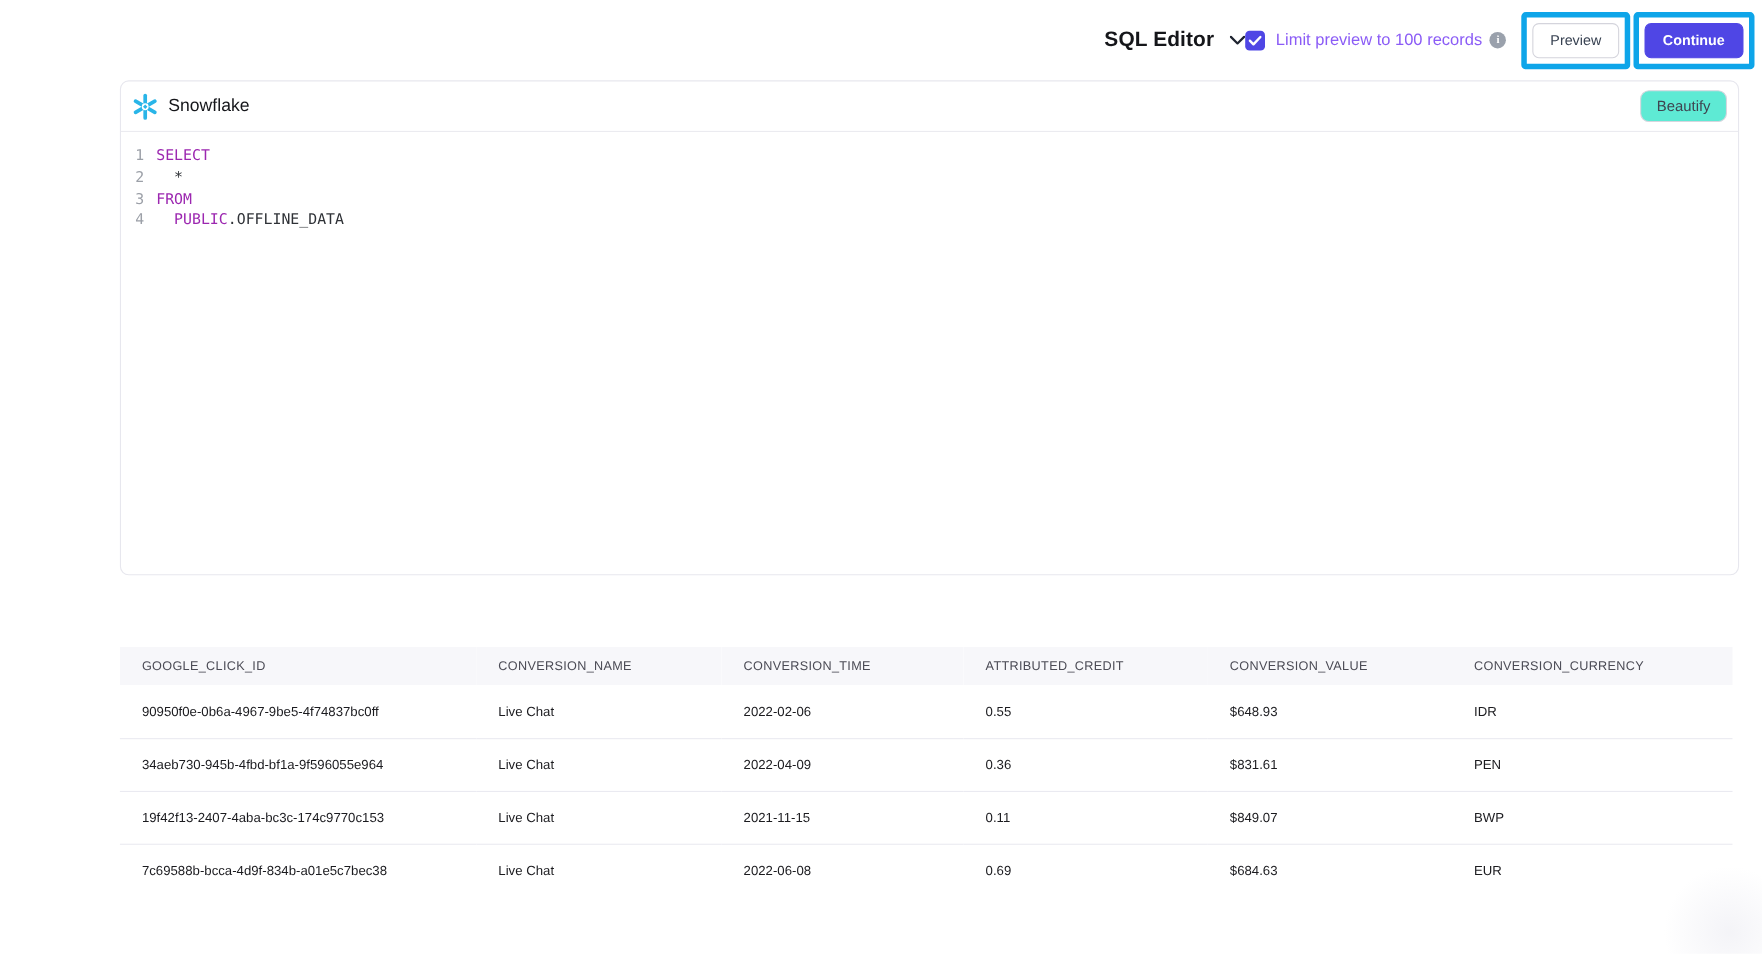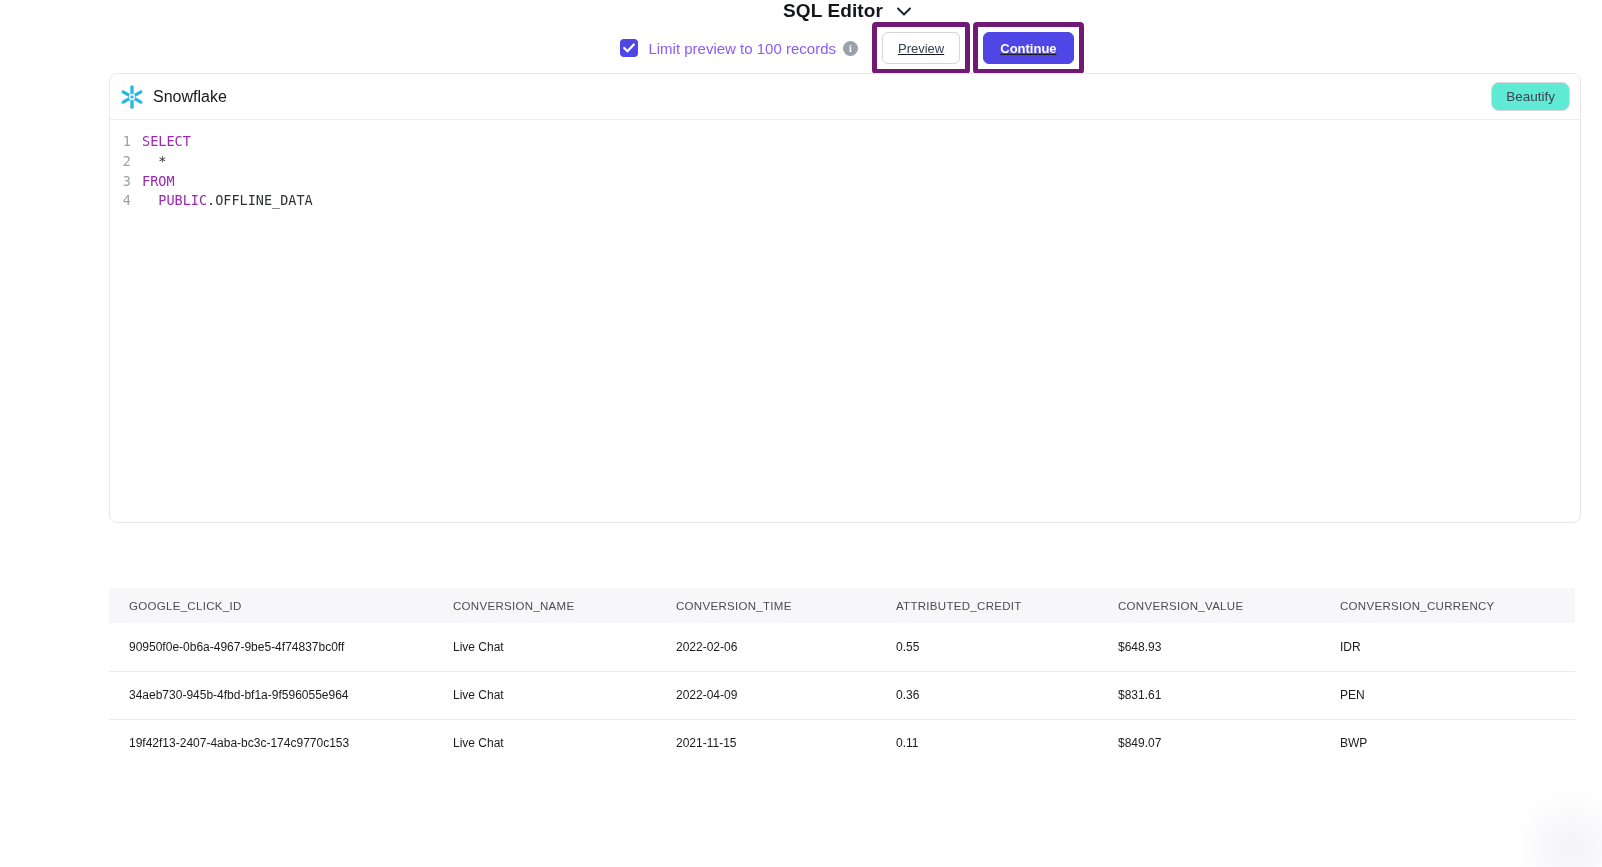--- a/index.html
+++ b/index.html
@@ -5,41 +5,41 @@
   * { margin:0; padding:0; box-sizing:border-box; }
   html,body { background:#ffffff; }
   body {
     width:1602px; height:867px; position:relative; overflow:hidden;
     font-family:"Liberation Sans", sans-serif; color:#1b1b1f;
   }
 
   
   .top-bar {
     position:absolute; left:109px; right:17px; top:0; height:73px;
-    display:flex; align-items:center; justify-content:space-between;flex-direction:column;
+    display:flex; align-items:center; justify-content:flex-end;
   }
   .title-group { display:flex; align-items:center; gap:14px; cursor:pointer; }
   .title-group h1 { font-size:19px; font-weight:600; color:#15161a; letter-spacing:.1px; }
 
   .controls { display:flex; align-items:center; }
   .limit { display:flex; align-items:center; cursor:pointer; }
   .checkbox {
     width:18px; height:18px; border-radius:4px; background:#4f46e5;
     display:inline-flex; align-items:center; justify-content:center; flex:0 0 auto;
   }
   .limit-label { margin-left:10px; font-size:15px; color:#8b5cf6; }
   .info {
     width:15px; height:15px; border-radius:50%; background:#9aa1ac; color:#fff;
     font-size:10px; font-weight:700; display:inline-flex; align-items:center; justify-content:center;
     margin-left:7px; font-family:"Liberation Serif", serif; cursor:default;
   }
 
   .annotation {
-    border:5px solid #701a75; border-radius:4px; padding:5px; margin-left:3px;
-    background:transparent; display:flex;text-decoration:underline;
+    border:5px solid #0ea5e9; border-radius:4px; padding:5px; margin-left:3px;
+    background:transparent; display:flex;
   }
   .annotation:first-of-type { margin-left:14px; }
 
   .btn {
     font-family:"Liberation Sans", sans-serif; font-size:13px; cursor:pointer;
     border-radius:6px; display:inline-flex; align-items:center; justify-content:center;
   }
   .btn.secondary {
     background:#fff; border:1px solid #d4d4dc; color:#374151;
     height:32px; padding:0 15px;
@@ -204,18 +204,26 @@
           <td>PEN</td>
         </tr>
         <tr>
           <td>19f42f13-2407-4aba-bc3c-174c9770c153</td>
           <td>Live Chat</td>
           <td>2021-11-15</td>
           <td>0.11</td>
           <td>$849.07</td>
           <td>BWP</td>
         </tr>
+        <tr>
+          <td>7c69588b-bcca-4d9f-834b-a01e5c7bec38</td>
+          <td>Live Chat</td>
+          <td>2022-06-08</td>
+          <td>0.69</td>
+          <td>$684.63</td>
+          <td>EUR</td>
+        </tr>
       </tbody>
     </table>
   </section>
 
   <div class="corner-glow"></div>
 </div>
 
 </body></html>

